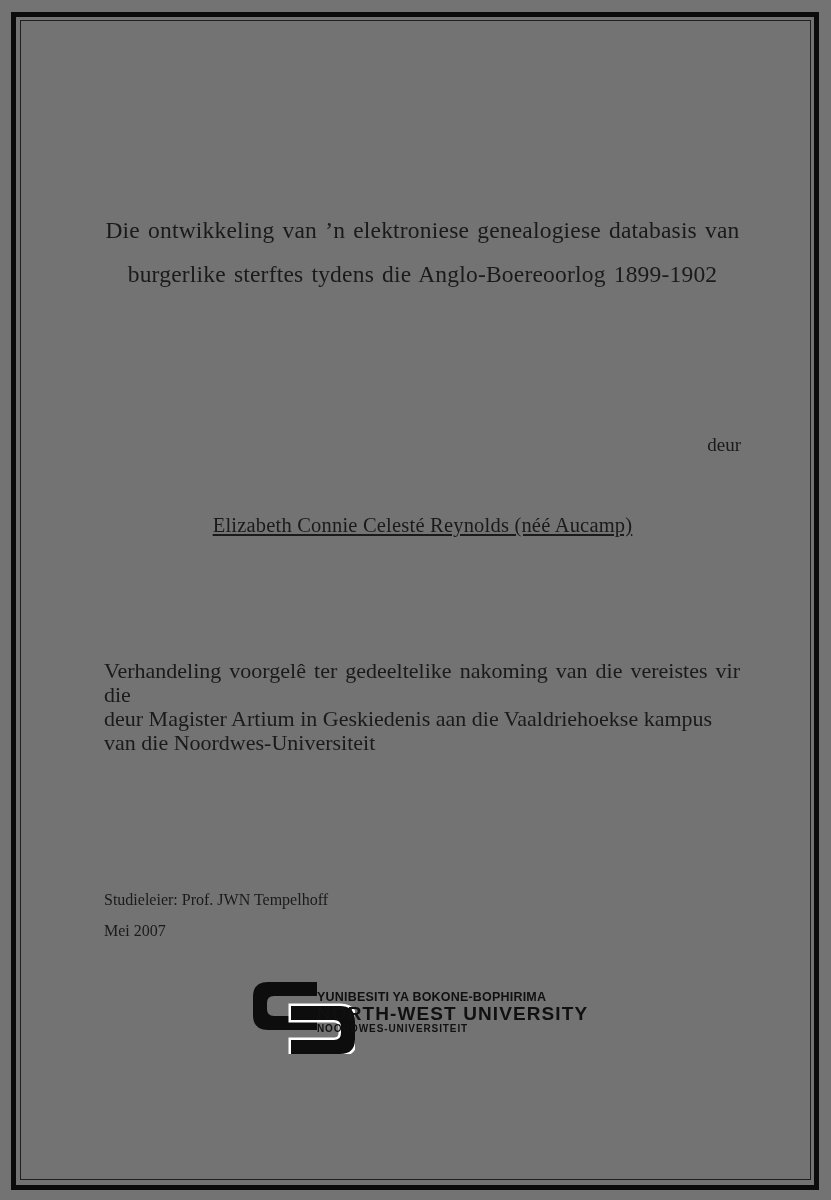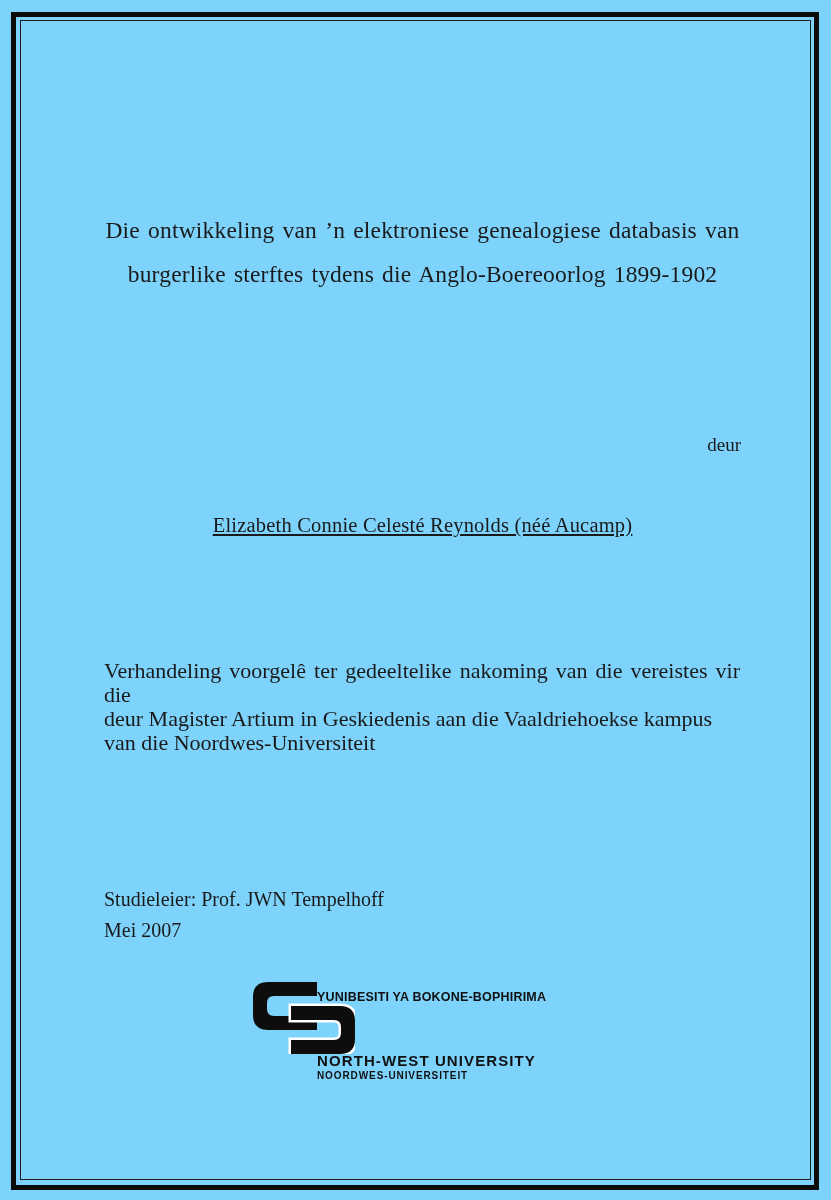--- a/index.html
+++ b/index.html
@@ -1,20 +1,20 @@
 <!DOCTYPE html>
 <html><head>
 <meta charset="utf-8">
 <style>
   html, body { margin: 0; padding: 0; background: #e8e8e8; }
   .page {
     position: relative;
     width: 831px;
     height: 1200px;
-    background: #7dd3fc;
+    background: #737373;
     font-family: "Liberation Serif", "DejaVu Serif", serif;
     color: #1a1a1a;
     overflow: hidden;
     margin: 0 auto;
   }
   .border-outer {
     position: absolute;
     left: 11px; top: 12px; right: 12px; bottom: 10px;
     border: 5.5px solid #0b0b0b;
     pointer-events: none;
@@ -71,21 +71,21 @@
   }
   .sub-line1 {
     text-align: justify;
     text-align-last: justify;
   }
   .it { }
   .supervisor-block {
     position: absolute;
     top: 884px;
     left: 0;
-    font-size: 20px;
+    font-size: 16px;
     line-height: 31px;
   }
   .logo {
     position: absolute;
     top: 977px;
     left: 149px;           
     width: 322px;
     height: 80px;
   }
   .logo-mark {
@@ -99,21 +99,21 @@
     left: 64px; top: 13px;
     width: 258px;
     text-align: left;
     font-family: "Liberation Sans", "DejaVu Sans", sans-serif;
     font-weight: 700;
     color: #101010;
     line-height: 15.5px;
     white-space: nowrap;
   }
   .logo-line1 { font-size: 12.5px; letter-spacing: 0.2px; }
-  .logo-line2 { font-size: 15px; letter-spacing: 1.1px; margin-top: 47px; }
+  .logo-line2 { font-size: 19px; letter-spacing: 1.1px; }
   .logo-line3 { font-size: 10px; letter-spacing: 0.9px; }
 </style>
 </head>
 <body>
 
 <div class="page">
 
   <div class="border-outer"></div>
   <div class="border-inner"></div>
 

